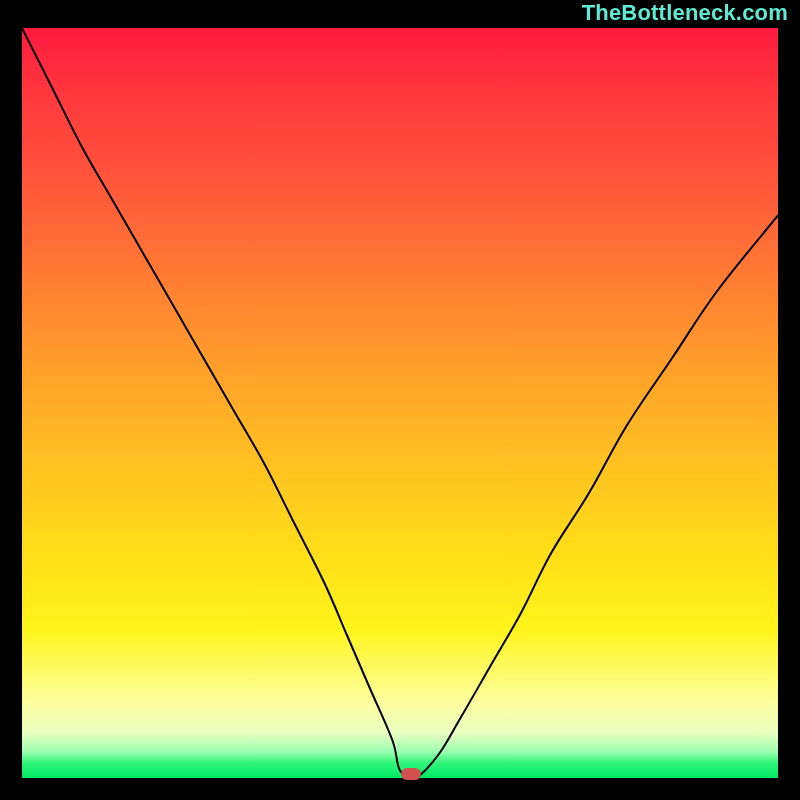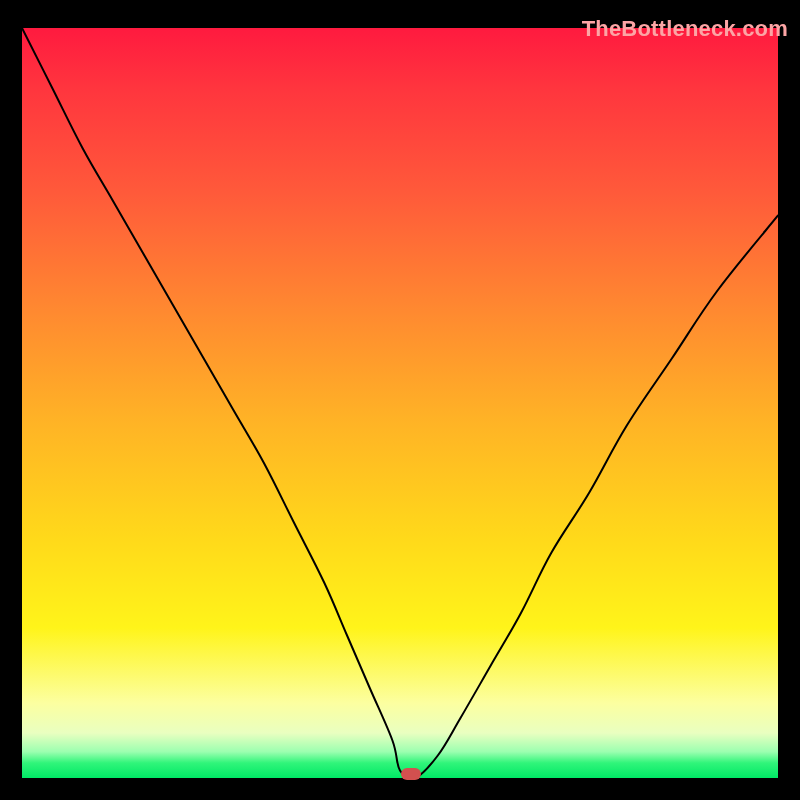--- a/index.html
+++ b/index.html
@@ -12,25 +12,25 @@
     font-family: Arial, Helvetica, sans-serif;
   }
   .frame {
     position: relative;
     width: 800px;
     height: 800px;
     background: #000;
   }
   .watermark {
     position: absolute;
-    top: 16px;
+    top: 0;
     right: 12px;
     font-size: 22px;
     font-weight: 600;
-    color: #fca5a5;
+    color: #5eead4;
     letter-spacing: 0.2px;
     z-index: 10;
   }
   .plot {
     position: absolute;
     left: 22px;
     top: 28px;
     width: 756px;
     height: 750px;
   }

